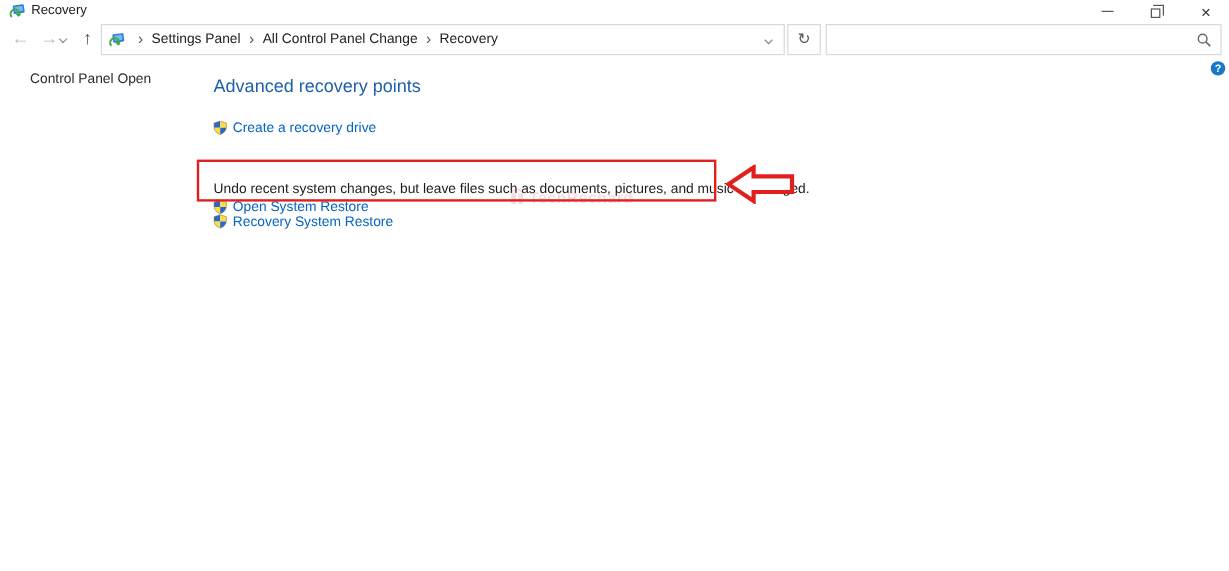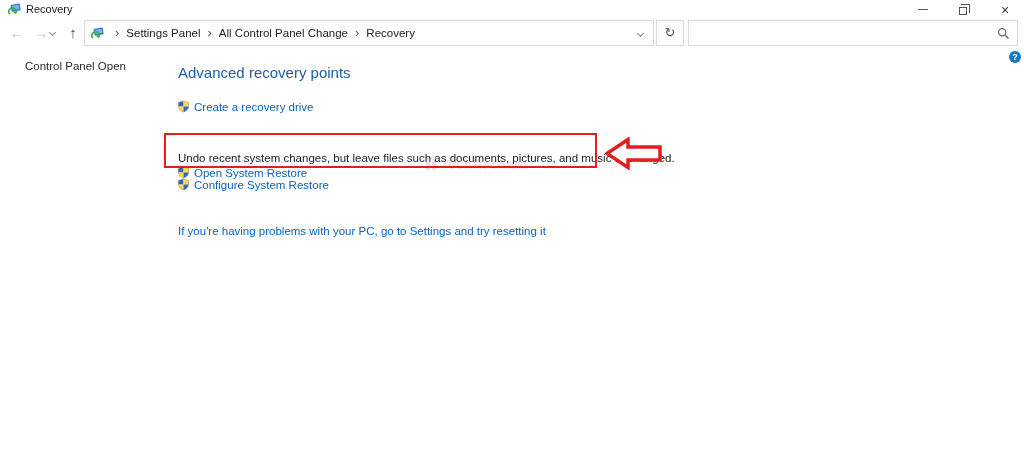--- a/index.html
+++ b/index.html
@@ -164,24 +164,23 @@
   <div class="tool-desc desc2">Undo recent system changes, but leave files such as documents, pictures, and music unchanged.</div>
 
   <div class="tool-link-row row3">
     <svg class="shield" width="13" height="13" viewBox="0 0 14 14">
       <path d="M7 1 L1.5 2.8 V7 H7 Z" fill="#2f66c4"></path>
       <path d="M7 1 L12.5 2.8 V7 H7 Z" fill="#fadc4a"></path>
       <path d="M1.5 7 H7 V13 C4.2 12 1.8 10 1.5 7 Z" fill="#fadc4a"></path>
       <path d="M7 7 H12.5 C12.2 10 9.8 12 7 13 Z" fill="#2f66c4"></path>
       <path d="M7 1 L1.5 2.8 V7 C1.8 10 4.2 12 7 13 C9.8 12 12.2 10 12.5 7 V2.8 Z" fill="none" stroke="#8a7a30" stroke-width="0.5"></path>
     </svg>
-    <a class="tool-link" href="#">Configure System Restore</a>
+    <a class="tool-link" href="#">Recovery System Restore</a>
   </div>
 
-  <a class="settings-link" href="#">If you're having problems with your PC, go to Settings and try resetting it</a>
 
   <div class="watermark">
     <svg class="wm-glyph" viewBox="0 0 14 16">
       <rect x="2" y="5" width="10" height="9" rx="1" fill="#d43a3a"></rect>
       <path d="M2 5 C4 1 10 1 12 5" fill="none" stroke="#d43a3a" stroke-width="2"></path>
       <rect x="6" y="5" width="2" height="9" fill="#fff"></rect>
     </svg>
     <span class="wm-text">TechRechard</span>
   </div>
 

